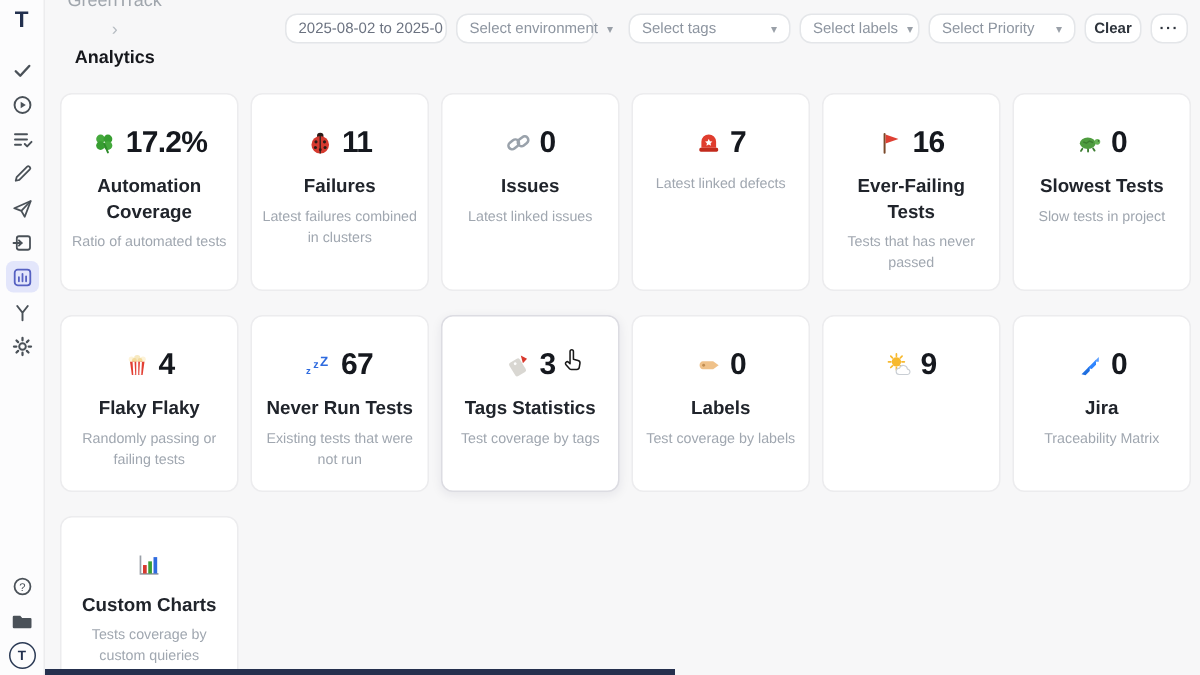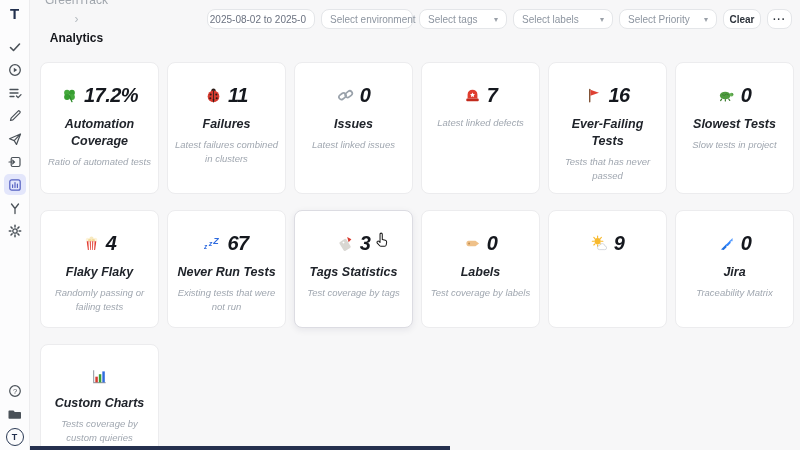--- a/index.html
+++ b/index.html
@@ -44,37 +44,37 @@
   .crumb-page { color:#16181d; font-weight:700; }
 
   .filters { margin-left:auto; display:flex; align-items:center; gap:6px; }
   .btn {
     height:20px; background:#fff; border:1px solid #e4e6e9; border-radius:8px;
     font-size:10px; color:#8d95a0; display:flex; align-items:center;
     padding:0 8px; white-space:nowrap; cursor:pointer;
   }
   .btn.select { justify-content:space-between; }
   .btn .caret { color:#9aa0a8; font-size:8px; margin-left:6px; }
-  .btn.date { width:108px; justify-content:flex-end; color:#6b7280; }
+  .btn.date { width:108px; justify-content:flex-start; color:#6b7280; }
   .btn.env { width:92px; }
-  .btn.tags { width:88px; }
-  .btn.labels { width:100px;text-align:right; }
+  .btn.tags { width:108px;margin-left:17px; }
+  .btn.labels { width:80px;text-align:right; }
   .btn.priority { width:98px; }
   .btn.clear { width:38px; justify-content:center; color:#2d333b; font-weight:700; }
   .btn.more { width:25px; justify-content:center; color:#2d333b; font-weight:700; letter-spacing:1px; }
 
   
   .grid {
     margin:30px 6px 0 40px;
     display:grid; grid-template-columns:repeat(6,1fr);
     gap:16px 8px;
   }
   .card {
     background:#fff; border:1px solid #ececee; border-radius:8px;
-    padding:21px 7px 10px; text-align:center; min-height:118px; cursor:pointer;font-style:italic;
+    padding:21px 7px 10px; text-align:center; min-height:118px; cursor:pointer;
   }
   .card.hovered { border-color:#dcdce2; box-shadow:0 2px 7px rgba(25,30,60,.08); }
   .value-row { display:flex; align-items:center; justify-content:center; gap:6px; margin-bottom:9px; min-height:20px; }
   .value-row svg { width:17px; height:17px; display:block; }
   .card-value { font-size:20px; font-weight:700; color:#15181e; letter-spacing:-0.5px; }
   .card-title { font-size:12.5px; font-weight:700; color:#20242b; line-height:1.35; margin-bottom:5px; }
   .card-desc { font-size:9.5px; color:#a0a7b0; line-height:1.5; }
 
   
   .cursor { position:absolute; left:376px; top:231px; z-index:50; pointer-events:none; }

